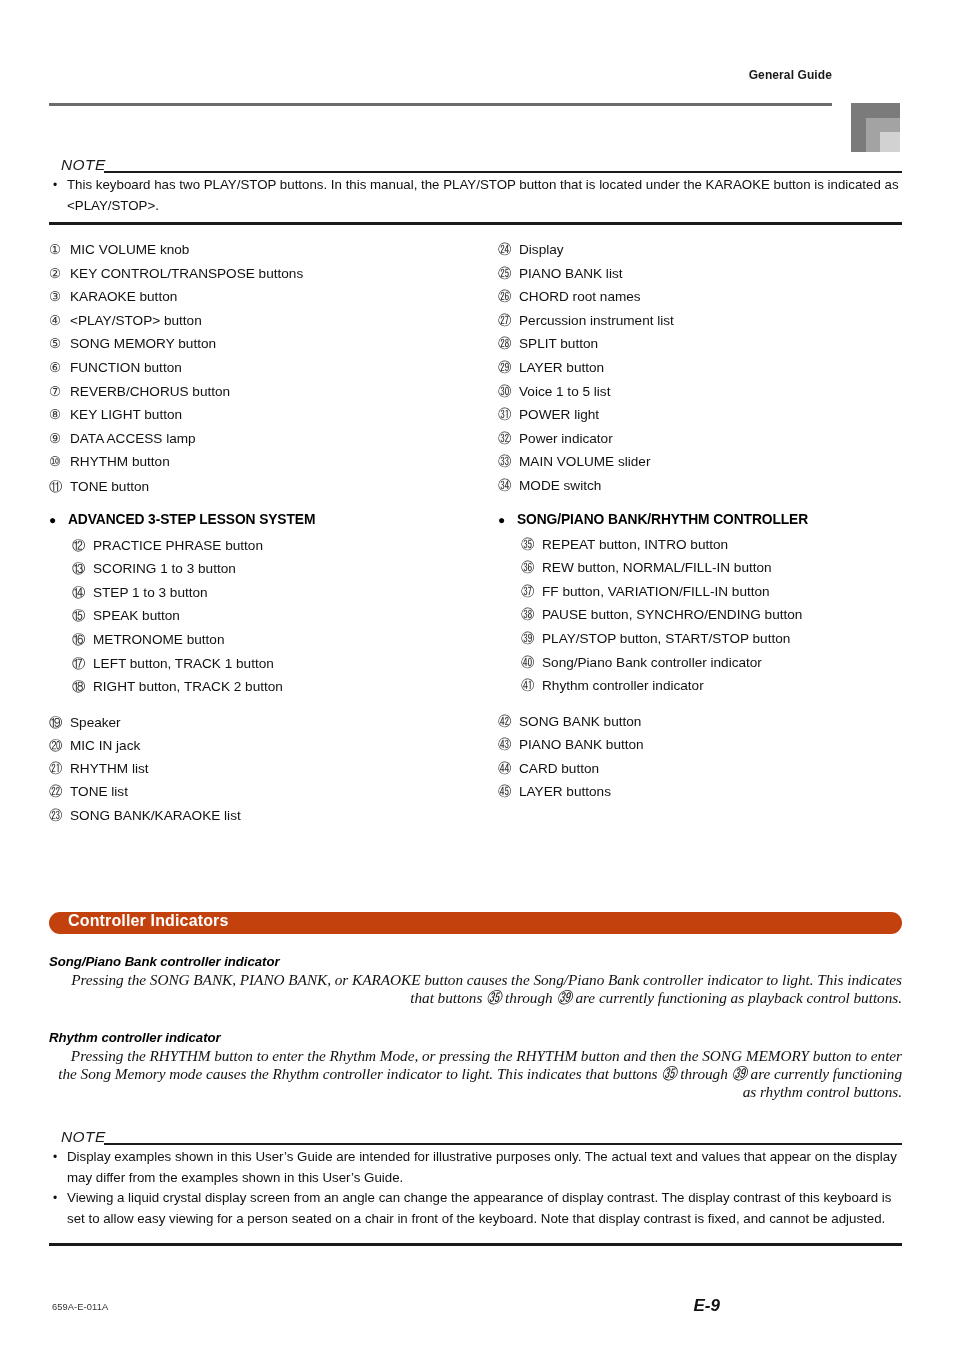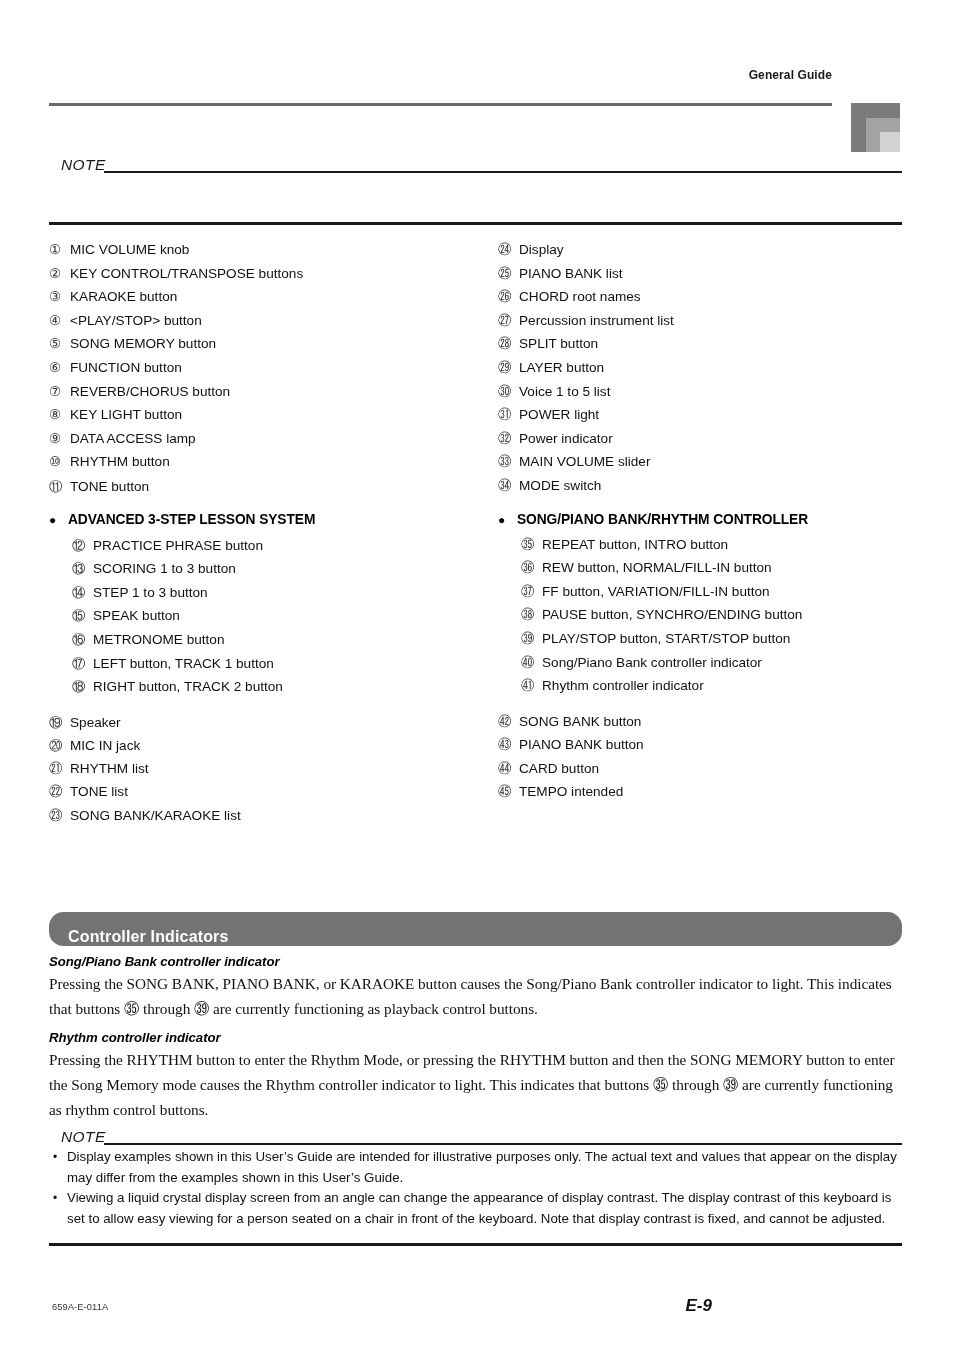--- a/index.html
+++ b/index.html
@@ -152,25 +152,25 @@
   }
   .group .idx-list .idx-row { padding-left: 23px; }
   .group-after { margin-top: 12px; }
 
   
   .banner {
     position: absolute;
     left: 49px;
     top: 912px;
     width: 853px;
-    height: 34px;
-    background: #737373;
+    height: 22px;
+    background: #c2410c;
     border-radius: 14.5px;
     display: flex;
-    align-items: flex-end;
+    align-items: flex-start;
   }
   .banner-title {
     padding-left: 19px;
     color: #ffffff;
     font-size: 16px;
     font-weight: bold;
     letter-spacing: .15px;
   }
 
   
@@ -179,41 +179,42 @@
     font-family: "Liberation Sans", sans-serif;
     font-size: 13.2px;
     font-weight: bold;
     font-style: italic;
     color: #000;
     margin: 0 0 2px 0;
     letter-spacing: -0.05px;
   }
   .prose-body {
     font-size: 15.3px;
-    line-height: 25px;
+    line-height: 18px;
     color: #111;
     margin: 0;
-    text-align: left;
+    text-align: right;
     letter-spacing: -0.05px;
+    font-style: italic;
   }
   #prose-1 { top: 954px; }
   #prose-2 { top: 1030px; }
 
   
   .footer { position: absolute; left: 0; top: 1296px; width: 768px; height: 30px; }
   .footer-code {
     position: absolute;
     left: 52px; top: 6px;
     font-size: 9.3px;
     letter-spacing: .1px;
     color: #333;
   }
   .footer-page {
     position: absolute;
-    right: 56px; top: 0px;
+    right: 48px; top: 0px;
     font-size: 17px;
     font-weight: bold;
     font-style: italic;
     color: #111;
     text-align: center;
   }
 </style>
 </head>
 <body>
 
@@ -227,20 +228,23 @@
         <div class="c2"></div>
         <div class="c3"></div>
     </div>
   </div>
 
   <div class="note-block" id="note-top">
     <div class="note-head">
       <span class="note-label">NOTE</span>
       <span class="note-head-rule"></span>
     </div>
+    <ul class="note-items">
+      <li>This keyboard has two PLAY/STOP buttons. In this manual, the PLAY/STOP button that is located under the KARAOKE button is indicated as &lt;PLAY/STOP&gt;.</li>
+    </ul>
   </div>
   <div class="note-bottom-rule" id="note-top-rule"></div>
 
   <div class="cols">
 
     <div class="col col-left">
       <ul class="idx-list">
         <li class="idx-row">
             <span class="idx-num">①</span>
             <span class="idx-text">MIC VOLUME knob</span>
@@ -441,21 +445,21 @@
         <li class="idx-row">
             <span class="idx-num">㊸</span>
             <span class="idx-text">PIANO BANK button</span>
           </li>
         <li class="idx-row">
             <span class="idx-num">㊹</span>
             <span class="idx-text">CARD button</span>
           </li>
         <li class="idx-row">
             <span class="idx-num">㊺</span>
-            <span class="idx-text">TEMPO intended</span>
+            <span class="idx-text">LAYER buttons</span>
           </li>
       </ul>
     </div>
   </div>
 
   <div class="banner">
     <span class="banner-title">Controller Indicators</span>
   </div>
 
   <div class="prose" id="prose-1">

